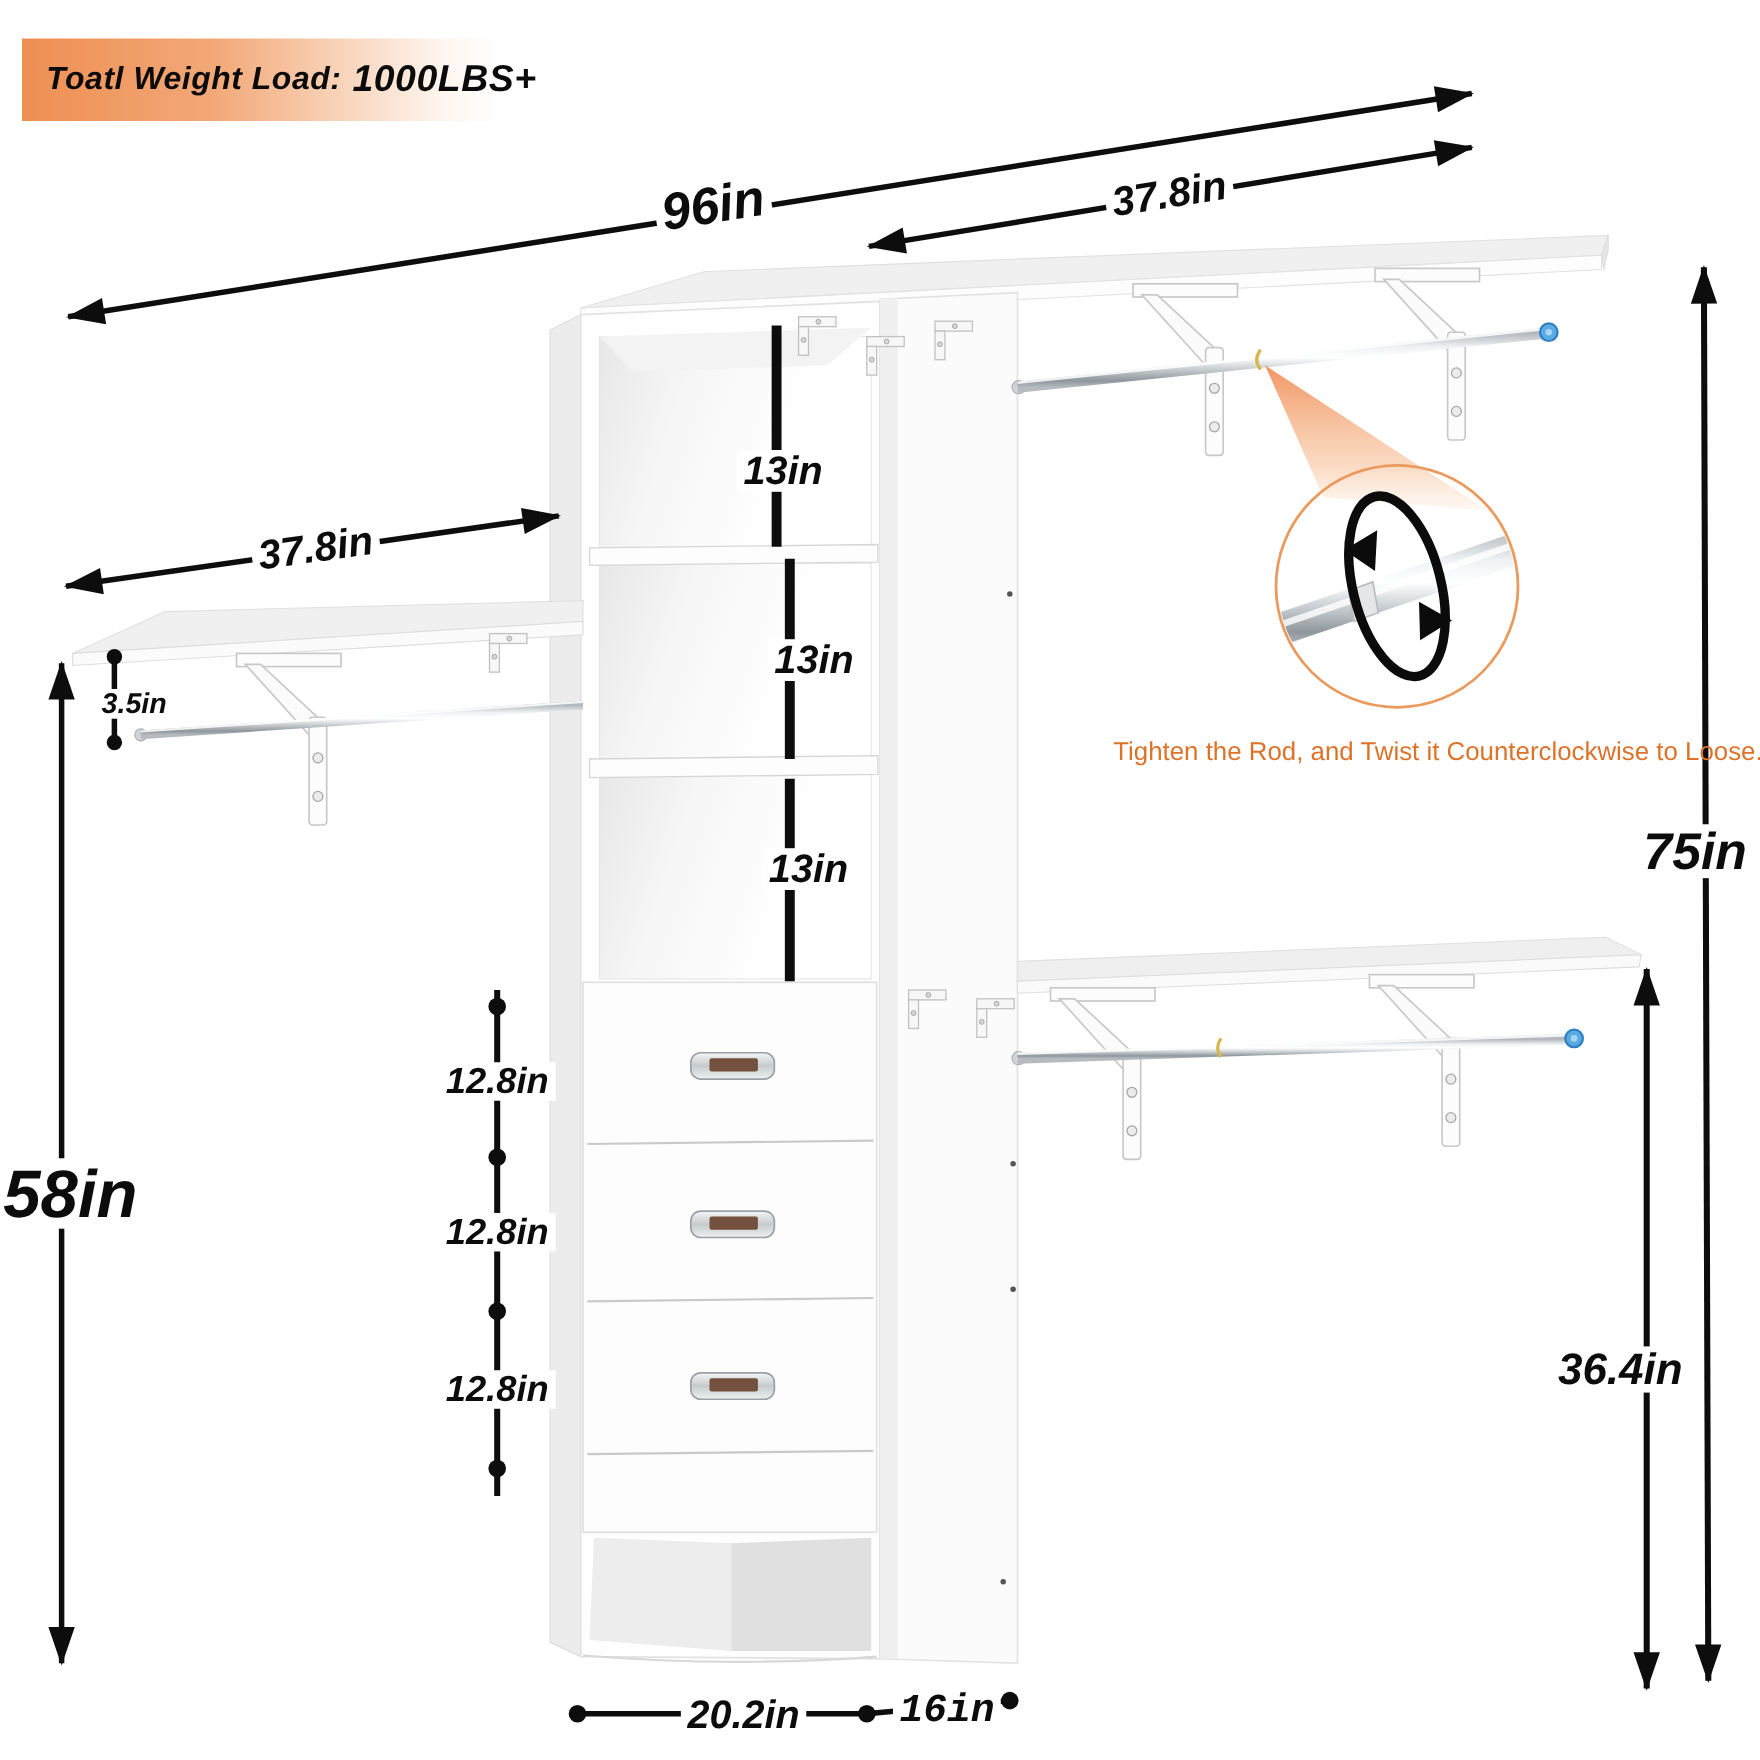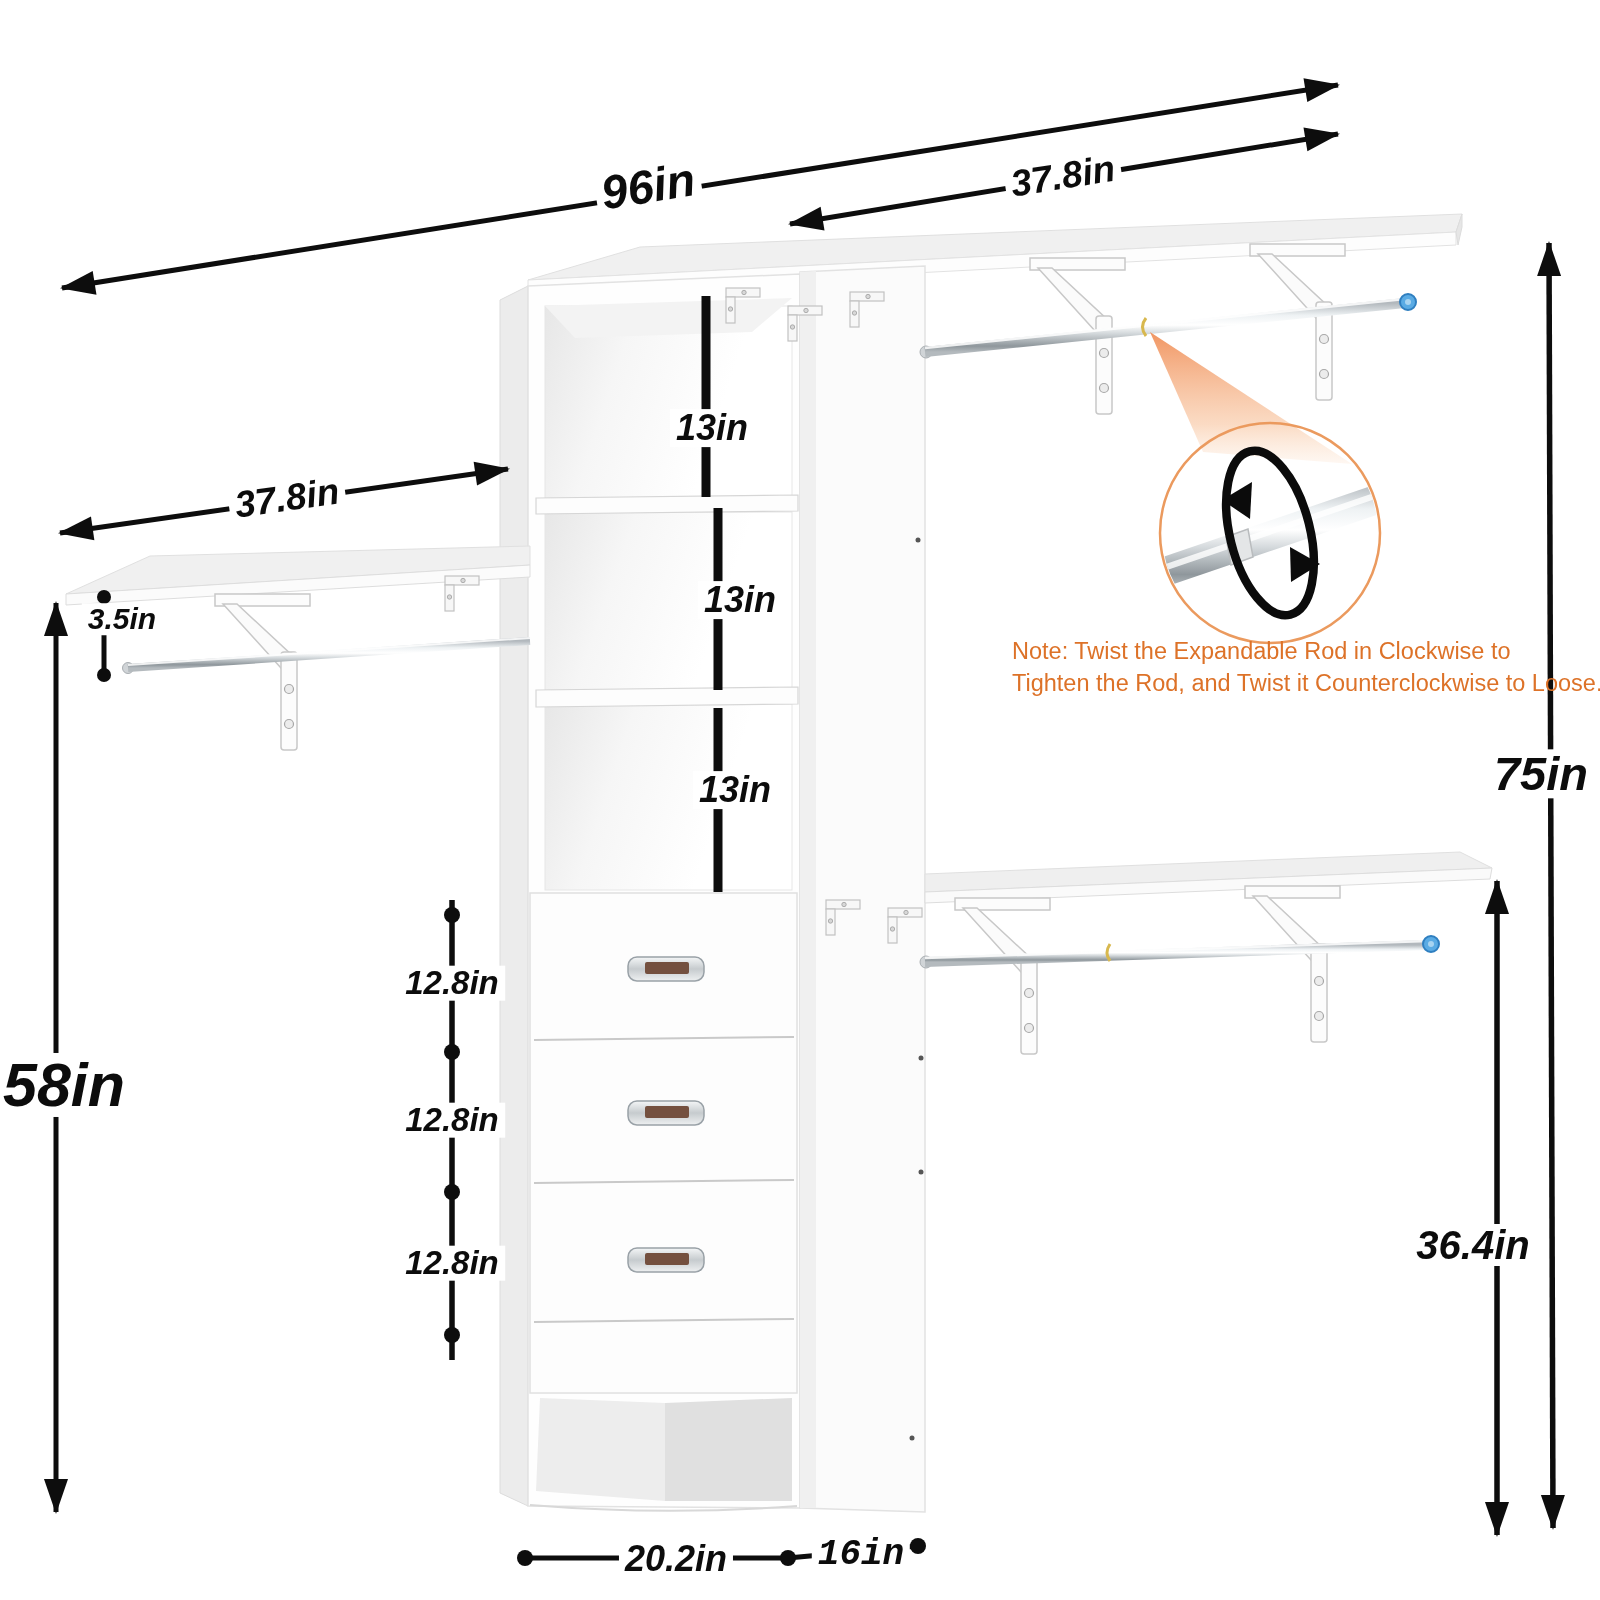--- a/index.html
+++ b/index.html
@@ -220,36 +220,39 @@
     <g>
       <line x1="525" y1="1558" x2="788" y2="1558" stroke-width="5"></line>
       <line x1="788" y1="1558" x2="918" y2="1546" stroke-width="5"></line>
       <circle cx="525" cy="1558" r="8" fill="#0d0d0d" stroke="none"></circle>
       <circle cx="788" cy="1558" r="8" fill="#0d0d0d" stroke="none"></circle>
       <circle cx="918" cy="1546" r="8" fill="#0d0d0d" stroke="none"></circle>
     </g>
   </g>
 </svg>
 
+<div class="banner">
+  <span class="t1">Toatl Weight Load:</span>
+  <span class="t2">1000LBS+</span>
+</div>
 
 <div class="dim" style="left:648px;top:186px;font-size:47px;transform:translate(-50%,-50%) rotate(-9deg);">96in</div>
 <div class="dim" style="left:1063px;top:177px;font-size:37px;transform:translate(-50%,-50%) rotate(-9deg);">37.8in</div>
 <div class="dim" style="left:287px;top:499px;font-size:37px;transform:translate(-50%,-50%) rotate(-8deg);">37.8in</div>
-<div class="dim" style="left:122px;top:619px;font-size:30px;">3.5in</div>
+<div class="dim" style="left:122px;top:640px;font-size:26px;">3.5in</div>
 <div class="dim" style="left:64px;top:1085px;font-size:61px;">58in</div>
 
 <div class="dim" style="left:712px;top:428px;font-size:36px;">13in</div>
 <div class="dim" style="left:740px;top:600px;font-size:36px;">13in</div>
 <div class="dim" style="left:735px;top:790px;font-size:36px;">13in</div>
 
 <div class="dim" style="left:452px;top:983px;font-size:33px;">12.8in</div>
 <div class="dim" style="left:452px;top:1120px;font-size:33px;">12.8in</div>
 <div class="dim" style="left:452px;top:1263px;font-size:33px;">12.8in</div>
 
 <div class="dim" style="left:1541px;top:774px;font-size:47px;">75in</div>
 <div class="dim" style="left:1473px;top:1245px;font-size:40px;">36.4in</div>
 <div class="dim" style="left:676px;top:1559px;font-size:36px;">20.2in</div>
 <div class="dim" style="left:861px;top:1555px;font-size:36px;font-family:Liberation Mono, monospace;">16in</div>
 
-<div class="note" style="left:1012px;top:636px;">Note: Twist the Expandable Rod in Clockwise to</div>
 <div class="note" style="left:1012px;top:668px;">Tighten the Rod, and Twist it Counterclockwise to Loose.</div>
 
 </div>
 
 </body></html>

